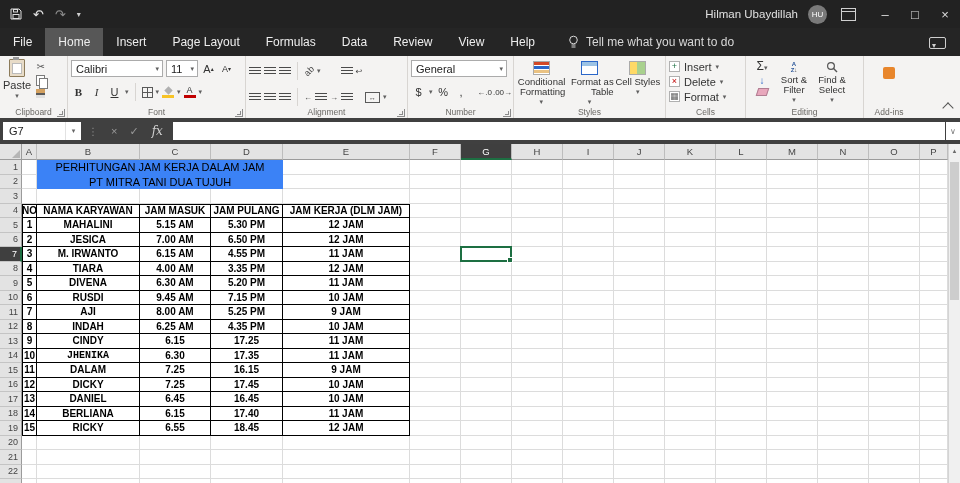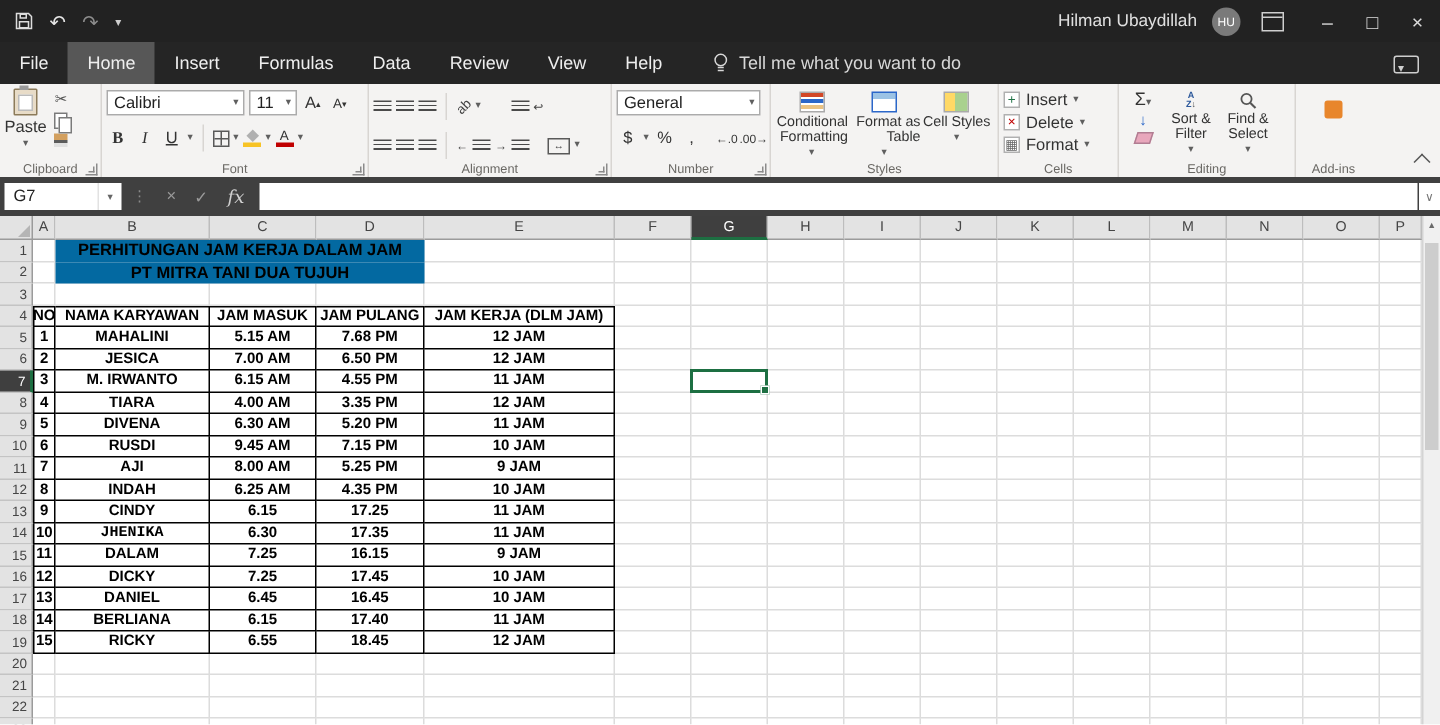--- a/index.html
+++ b/index.html
@@ -119,22 +119,22 @@
   .sheet-row{display:flex;height:14.5px;}
   .rowhead{width:22px;flex:none;background:#e3e3e3;border-right:1px solid #9b9b9b;border-bottom:1px solid #c4c4c4;
            font-size:9px;color:#454545;display:flex;align-items:center;justify-content:flex-end;
            padding-right:3px;box-sizing:border-box;}
   .rowhead.selhead-r{background:#3f3f3f;color:#fff;border-right:2px solid #1d6f42;}
   .cell{flex:none;border-right:1px solid #dcdcdc;border-bottom:1px solid #dcdcdc;box-sizing:border-box;
         font-size:10px;color:#000;display:flex;align-items:center;justify-content:center;white-space:nowrap;}
   .cell.tcell{border-right-color:#000;border-bottom-color:#000;font-weight:bold;}
   .cell.ttop{border-top:1px solid #000;}
   .cell.tleft{border-left:1px solid #000;}
-  .sheet-title{position:absolute;height:14.5px;line-height:14.5px;text-align:center;font-weight:bold;
-               font-size:11px;background:#0369a1;z-index:2;white-space:nowrap;}
+  .sheet-title{position:absolute;height:14.5px;line-height:14.5px;text-align:center;font-weight:normal;
+               font-size:11px;background:#3b82f6;z-index:2;white-space:nowrap;}
   .sel-box{position:absolute;border:2px solid #1d6f42;box-sizing:border-box;z-index:3;}
   .sel-box::after{content:'';position:absolute;right:-3px;bottom:-3px;width:4px;height:4px;
                   background:#1d6f42;border:1px solid #fff;}
 
   
   .vscroll{position:absolute;top:144px;right:0;width:12px;height:339px;background:#f0f0f0;
            border-left:1px solid #d4d4d4;box-sizing:border-box;z-index:4;}
   .vs-arrow{height:14px;display:flex;align-items:center;justify-content:center;font-size:6px;color:#6a6a6a;}
   .vs-thumb{position:absolute;left:1px;right:1px;top:18px;height:138px;background:#cdcdcd;}
 </style>
@@ -160,20 +160,21 @@
     <span class="winbtn">□</span>
     <span class="winbtn">×</span>
   </div>
 </div>
 
 <div class="tabbar">
   <div id="tabstrip" style="display:flex;height:100%;">
       <div class="tab">File</div>
       <div class="tab active">Home</div>
       <div class="tab">Insert</div>
+      <div class="tab">Page Layout</div>
       <div class="tab">Formulas</div>
       <div class="tab">Data</div>
       <div class="tab">Review</div>
       <div class="tab">View</div>
       <div class="tab">Help</div>
     </div>
   <div class="tellme">
     <svg width="11" height="14" viewBox="0 0 11 14">
       <circle cx="5.5" cy="5" r="3.8" stroke="#d8d8d8" fill="none"></circle>
       <path d="M3.5 10h4M3.5 12h4" stroke="#d8d8d8"></path>
@@ -470,21 +471,21 @@
       <div class="cell" style="width: 51px;"></div>
       <div class="cell" style="width: 51px;"></div>
       <div class="cell" style="width: 51px;"></div>
       <div class="cell" style="width: 28px;"></div>
     </div>
     <div class="sheet-row">
       <div class="rowhead">5</div>
       <div class="cell tcell tleft" style="width: 15px;">1</div>
       <div class="cell tcell" style="width: 103px;">MAHALINI</div>
       <div class="cell tcell" style="width: 71px;">5.15 AM</div>
-      <div class="cell tcell" style="width: 72px;">7.68 PM</div>
+      <div class="cell tcell" style="width: 72px;">5.30 PM</div>
       <div class="cell tcell" style="width: 127px;">12 JAM</div>
       <div class="cell" style="width: 51px;"></div>
       <div class="cell" style="width: 51px;"></div>
       <div class="cell" style="width: 51px;"></div>
       <div class="cell" style="width: 51px;"></div>
       <div class="cell" style="width: 51px;"></div>
       <div class="cell" style="width: 51px;"></div>
       <div class="cell" style="width: 51px;"></div>
       <div class="cell" style="width: 51px;"></div>
       <div class="cell" style="width: 51px;"></div>

